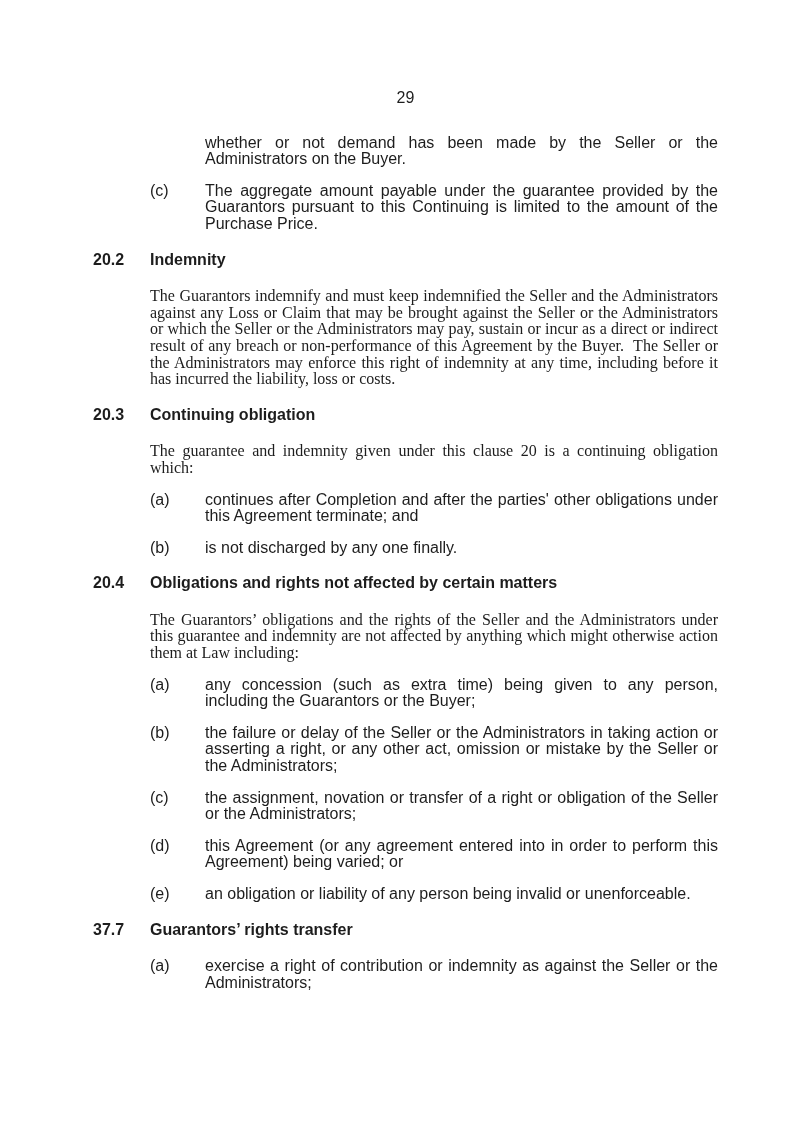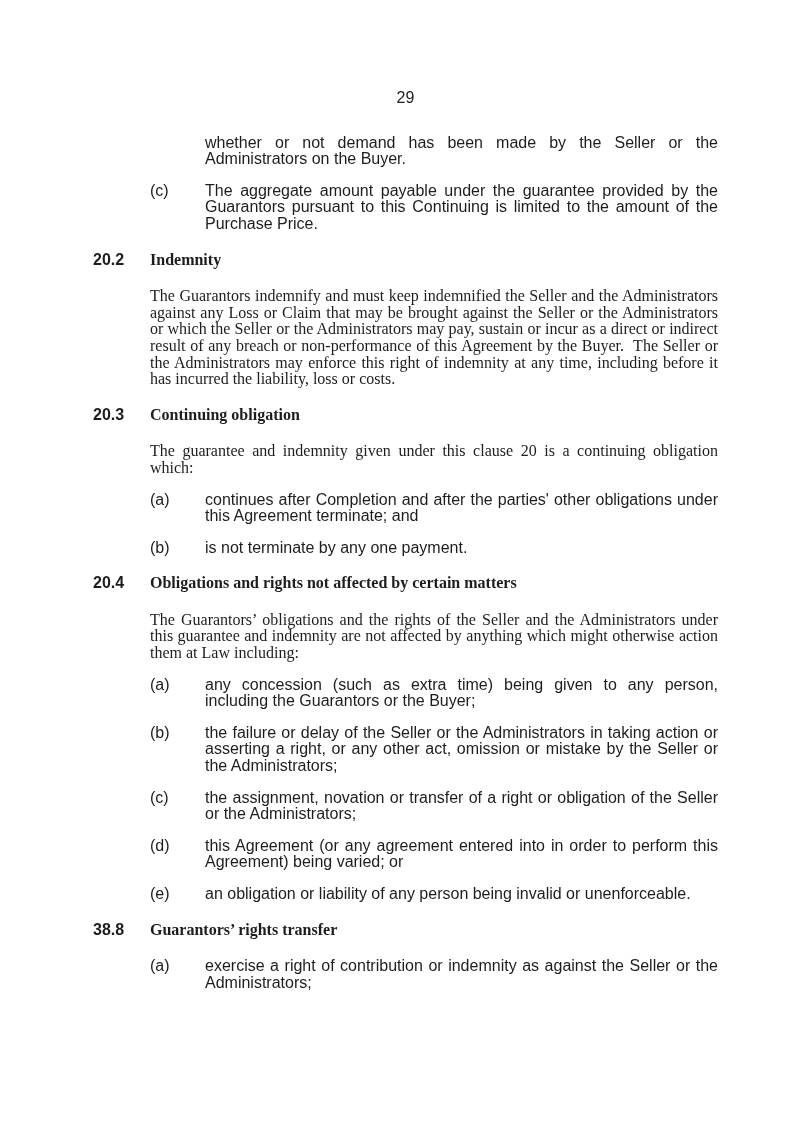--- a/index.html
+++ b/index.html
@@ -46,21 +46,20 @@
   .sec-head {
     display: flex;
     font-weight: bold;
     margin: 4px 0 20px 0;
   }
   .sec-head .num {
     flex: 0 0 57px;
   }
   .sec-head .ttl {
     flex: 1 1 auto;
-    font-family: Liberation Serif, serif;
   }
   .para {
     margin: 0 0 15px 57px;
     text-align: justify;
     font-family: Liberation Serif, serif;
   }
 </style>
 </head>
 <body>
 
@@ -85,21 +84,21 @@
     <span class="num">20.3</span>
     <span class="ttl">Continuing obligation</span>
   </div>
   <div class="para">The guarantee and indemnity given under this clause 20 is a continuing obligation which:</div>
   <div class="item">
     <span class="lbl">(a)</span>
     <span class="txt">continues after Completion and after the parties' other obligations under this Agreement terminate; and</span>
   </div>
   <div class="item">
     <span class="lbl">(b)</span>
-    <span class="txt">is not terminate by any one payment.</span>
+    <span class="txt">is not discharged by any one finally.</span>
   </div>
 
   <div class="sec-head">
     <span class="num">20.4</span>
     <span class="ttl">Obligations and rights not affected by certain matters</span>
   </div>
   <div class="para">The Guarantors’ obligations and the rights of the Seller and the Administrators under this guarantee and indemnity are not affected by anything which might otherwise action them at Law including:</div>
   <div class="item">
     <span class="lbl">(a)</span>
     <span class="txt">any concession (such as extra time) being given to any person, including the Guarantors or the Buyer;</span>
@@ -115,21 +114,21 @@
   <div class="item">
     <span class="lbl">(d)</span>
     <span class="txt">this Agreement (or any agreement entered into in order to perform this Agreement) being varied; or</span>
   </div>
   <div class="item">
     <span class="lbl">(e)</span>
     <span class="txt">an obligation or liability of any person being invalid or unenforceable.</span>
   </div>
 
   <div class="sec-head">
-    <span class="num">38.8</span>
+    <span class="num">37.7</span>
     <span class="ttl">Guarantors’ rights transfer</span>
   </div>
   <div class="item">
     <span class="lbl">(a)</span>
     <span class="txt">exercise a right of contribution or indemnity as against the Seller or the Administrators;</span>
   </div>
 
 </div>
 
 </body></html>

